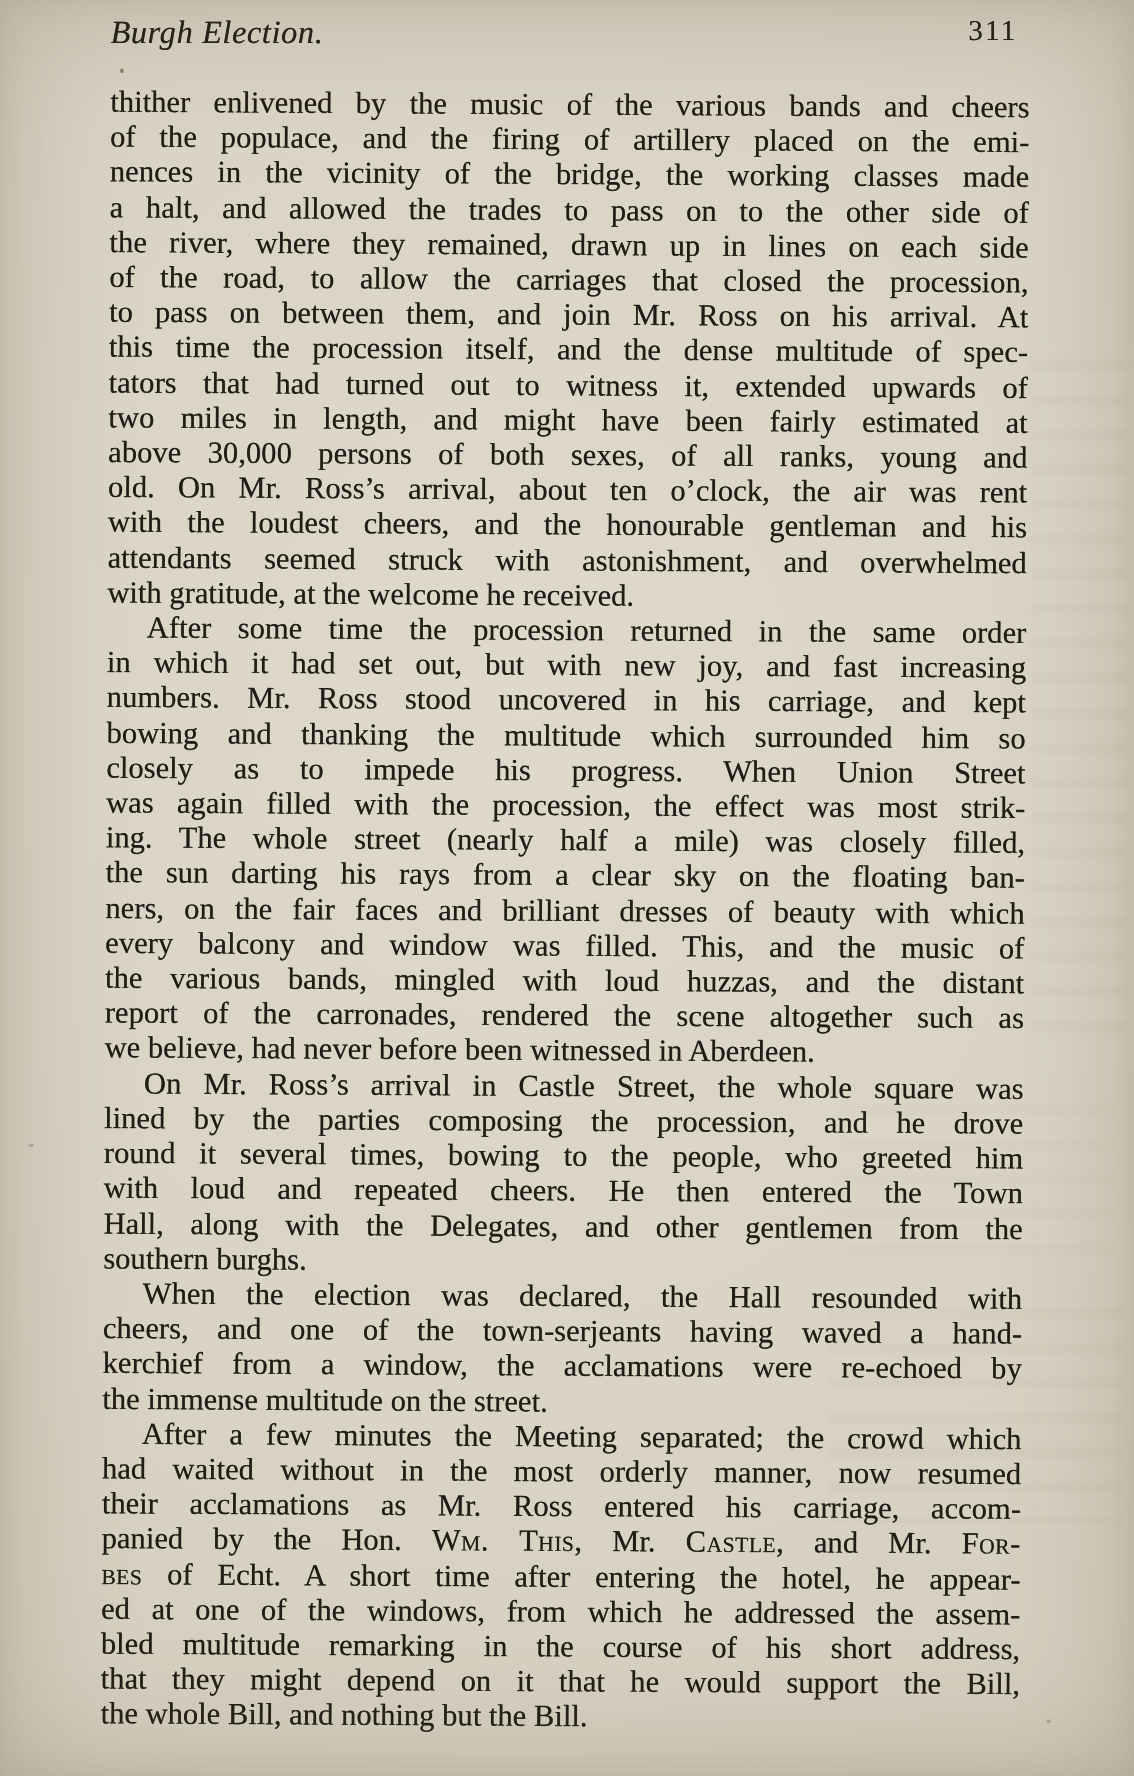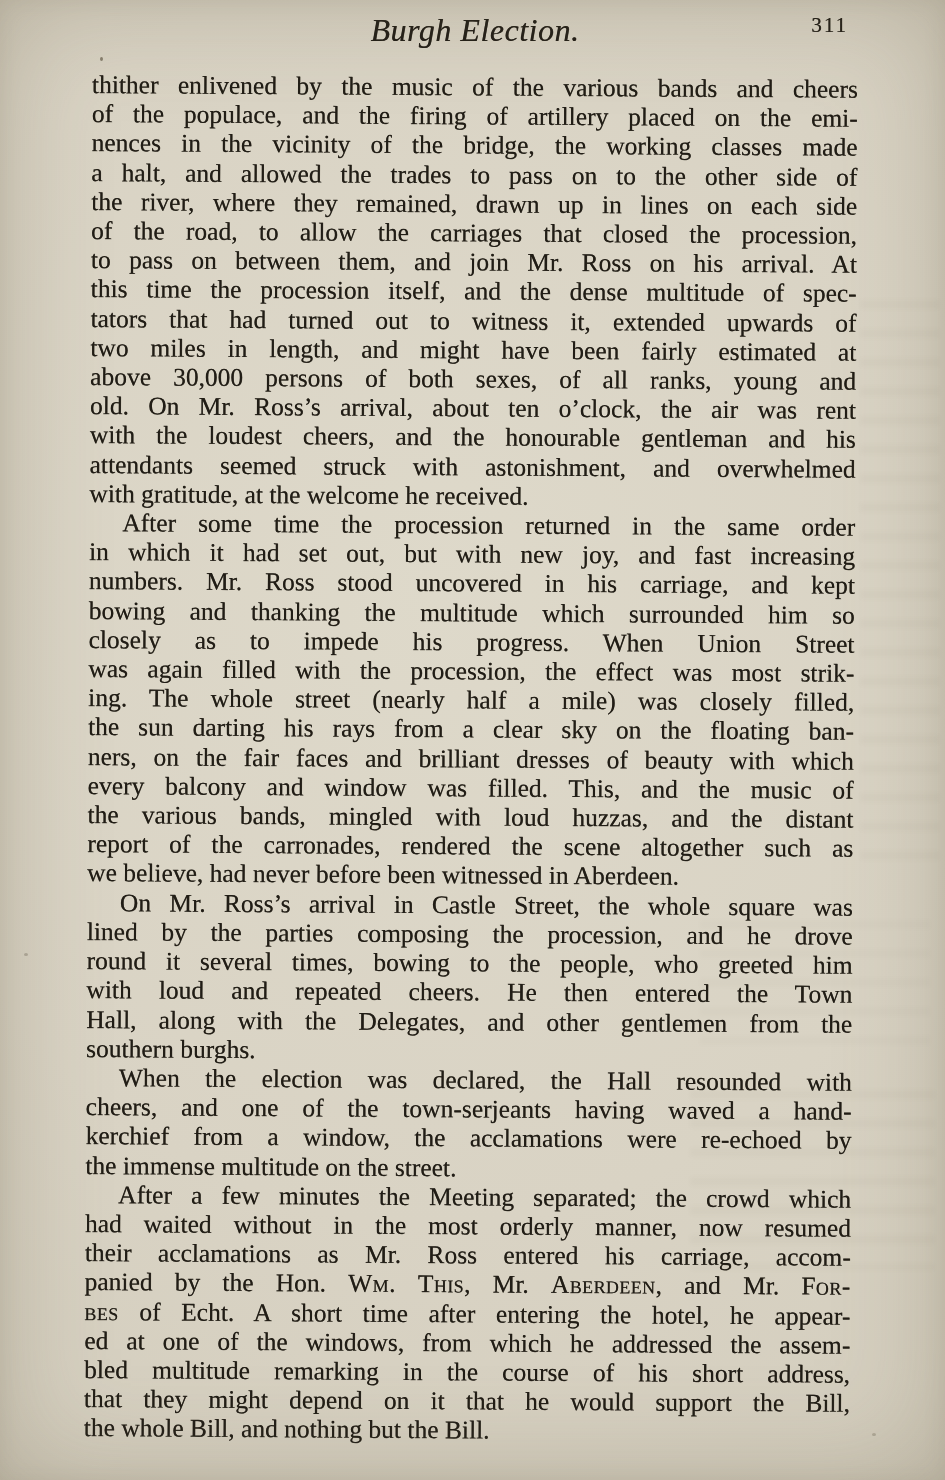--- a/index.html
+++ b/index.html
@@ -23,30 +23,30 @@
                 inset 0 0 22px rgba(105, 95, 72, 0.12);
     pointer-events: none;
   }
   .running-header {
     position: absolute;
     left: 92px; top: 12px; width: 766px; height: 40px;
     color: #211d16;
   }
   .running-title {
     display: block;
-    text-align: center;
+    text-align: left;
     font-style: italic;
-    font-size: 32px;
+    font-size: 27px;
     letter-spacing: 0.5px;
     text-shadow: 0.2px 0.2px 0.5px rgba(28, 23, 14, 0.75);
   }
   .page-number {
     position: absolute;
     right: 10px; top: 1px;
-    font-size: 21px;
+    font-size: 24px;
     letter-spacing: 2px;
     text-shadow: 0.2px 0.2px 0.5px rgba(28, 23, 14, 0.75);
   }
   .text-block {
     position: absolute;
     left: 92px; top: 70px; width: 766px;
     font-size: 25.5px;
     line-height: 29.2px;
     color: #211d16;
     text-shadow: 0.2px 0.2px 0.5px rgba(28, 23, 14, 0.72);
@@ -142,21 +142,21 @@
       <div class="para indent">
         <div class="line"><span>When the election was declared, the Hall resounded with</span></div>
         <div class="line"><span>cheers, and one of the town-serjeants having waved a hand-</span></div>
         <div class="line"><span>kerchief from a window, the acclamations were re-echoed by</span></div>
         <div class="line lastline"><span>the immense multitude on the street.</span></div>
       </div>
       <div class="para indent">
         <div class="line"><span>After a few minutes the Meeting separated; the crowd which</span></div>
         <div class="line"><span>had waited without in the most orderly manner, now resumed</span></div>
         <div class="line"><span>their acclamations as Mr. Ross entered his carriage, accom-</span></div>
-        <div class="line"><span>panied by the Hon. </span><span class="sc">Wm. This</span><span>, Mr. </span><span class="sc">Aberdeen</span><span>, and Mr. </span><span class="sc">For-</span></div>
+        <div class="line"><span>panied by the Hon. </span><span class="sc">Wm. This</span><span>, Mr. </span><span class="sc">Castle</span><span>, and Mr. </span><span class="sc">For-</span></div>
         <div class="line"><span class="sc">bes</span><span> of Echt.  A short time after entering the hotel, he appear-</span></div>
         <div class="line"><span>ed at one of the windows, from which he addressed the assem-</span></div>
         <div class="line"><span>bled multitude remarking in the course of his short address,</span></div>
         <div class="line"><span>that they might depend on it that he would support the Bill,</span></div>
         <div class="line lastline"><span>the whole Bill, and nothing but the Bill.</span></div>
       </div>
     </div>
 
   <div class="ghost g1"></div>
   <div class="ghost g2"></div>

